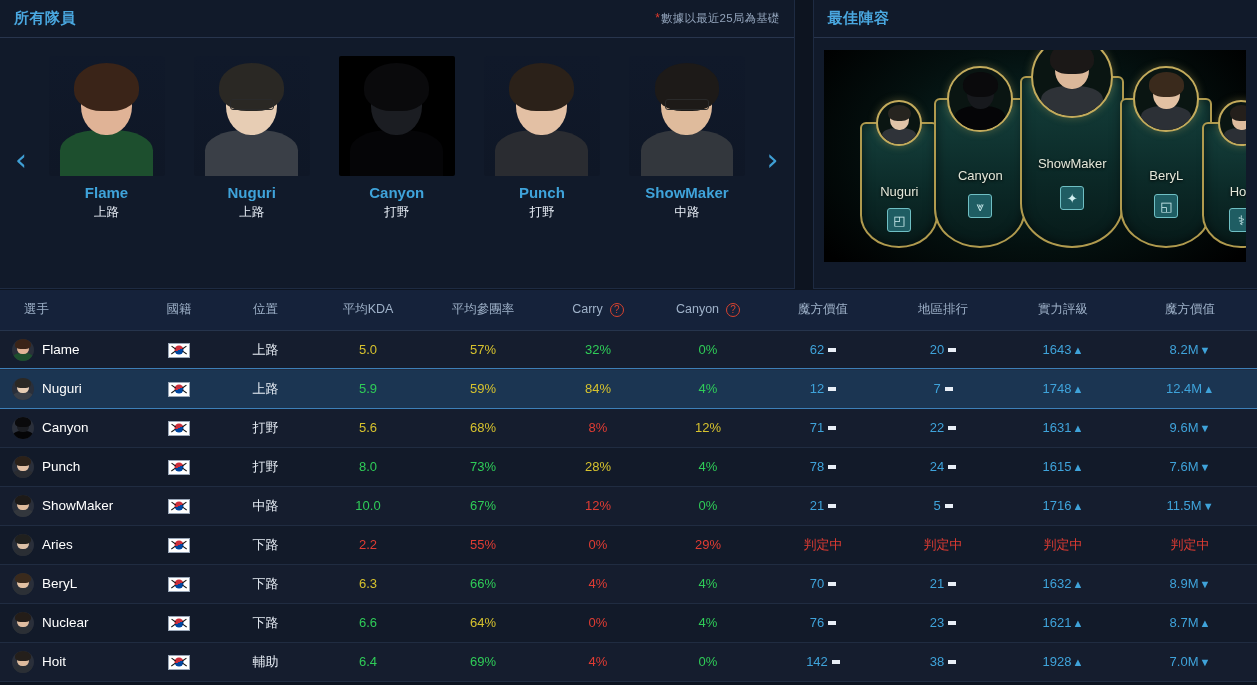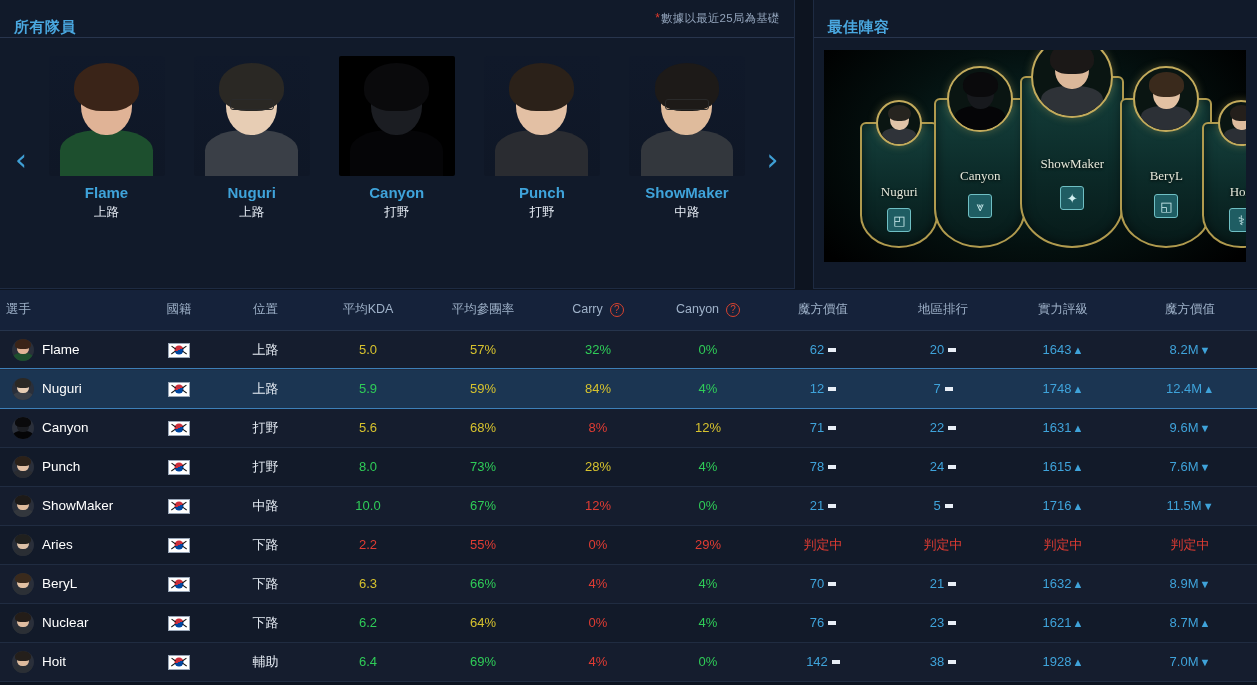--- a/index.html
+++ b/index.html
@@ -13,27 +13,27 @@
   .root { position: relative; width: 1257px; height: 685px; background: #0d1420; }
 
   
   .top-area { display: flex; width: 1257px; height: 290px; }
 
   .panel {
     background: #111a2a;
     border: 1px solid #1e2b42;
   }
   .panel-left { width: 801px; height: 289px; position: relative; border-left: none; border-top: none; }
-  .panel-right { width: 448px; height: 289px; margin-left: 18px; position: relative; border-right: none; border-top: none; font-family: Liberation Serif, serif; }
+  .panel-right { width: 448px; height: 289px; margin-left: 18px; position: relative; border-right: none; border-top: none; }
 
   .panel-head {
     height: 38px;
     position: relative;
     display: flex;
-    align-items: flex-end;
+    align-items: center;
     border-bottom: 1px solid #28354d;
     padding: 0 14px;
   }
   .panel-title {
     color: #4aa8e0;
     font-size: 15px;
     font-weight: bold;
     letter-spacing: 0.5px;
   }
   .panel-note {
@@ -175,21 +175,21 @@
   thead th {
     height: 40px;
     background: #15223a;
     color: #9fb2c9;
     font-size: 12.5px;
     font-weight: normal;
     border-bottom: 1px solid #26344c;
     text-align: center;
     white-space: nowrap;
   }
-  thead th.first { text-align: left; padding-left: 6px; }
+  thead th.first { text-align: left; padding-left: 24px; }
   .qmark {
     display: inline-block;
     width: 14px; height: 14px;
     line-height: 12px;
     border: 1px solid #d8432f;
     border-radius: 50%;
     color: #d8432f;
     font-size: 10px;
     text-align: center;
     margin-left: 7px;
@@ -604,21 +604,21 @@
                 <span class="avatar">
                   <span class="a-body" style="background:#2b2f35"></span>
                   <span class="a-head" style="background:#e0bda0"></span>
                   <span class="a-hair" style="background:#241d18"></span>
                 </span>
                 <span class="pname-t">Nuclear</span>
               </div>
             </td>
             <td><span class="flag"><span class="t-top"></span><i class="b1"></i><i class="b2"></i><i class="b3"></i><i class="b4"></i></span></td>
             <td><span class="v-white">下路</span></td>
-            <td><span class="v-green">6.2</span></td>
+            <td><span class="v-green">6.6</span></td>
             <td><span class="v-yellow">64%</span></td>
             <td><span class="v-red">0%</span></td>
             <td><span class="v-green">4%</span></td>
             <td><span class="rk">76</span><span class="dash"></span></td>
             <td><span class="rk">23</span><span class="dash"></span></td>
             <td><span class="rk">1621</span><span class="up">▲</span></td>
             <td><span class="rk">8.7M</span><span class="up">▲</span></td>
           </tr>
           <tr>
             <td class="player-cell">

